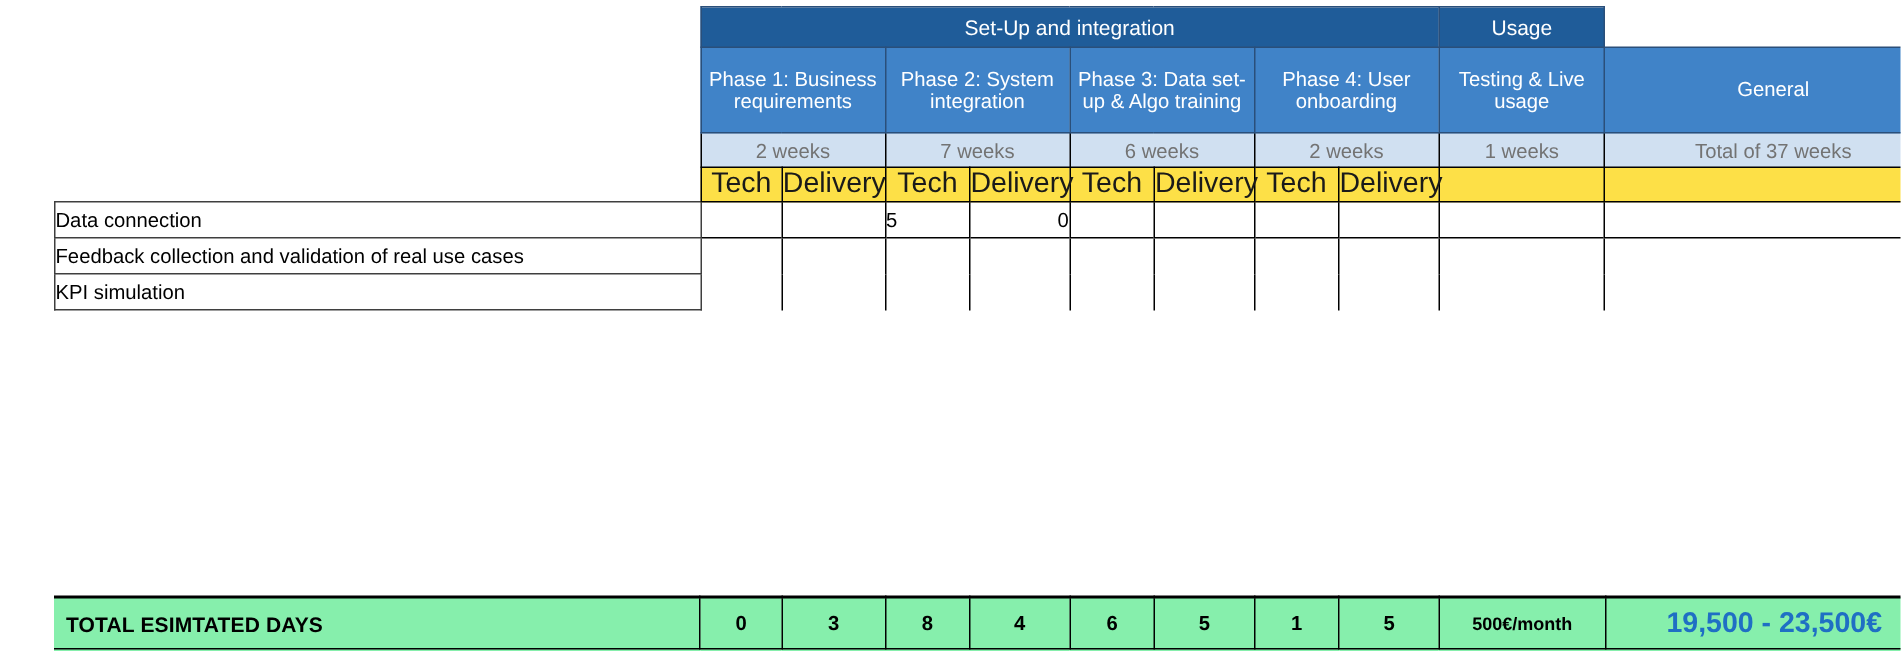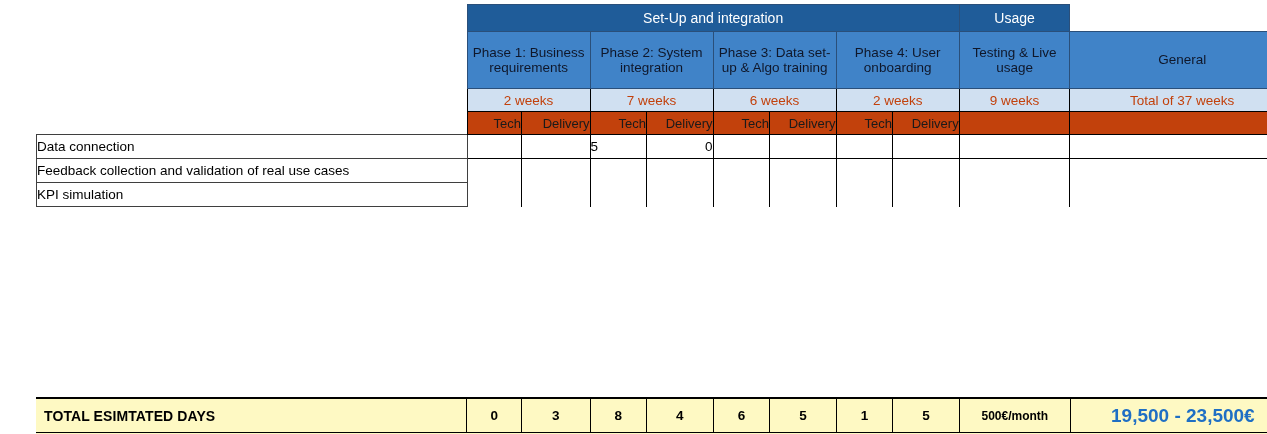--- a/index.html
+++ b/index.html
@@ -49,39 +49,39 @@
   .h-dark {
     background: #1F5C99;
     color: #ffffff;
     font-weight: bold;
     font-size: 14px;
     text-align: center;
     border: 1px solid #2a4f7a;
   }
   .h-mid {
     background: #4083C8;
-    color: #0f172a;
+    color: #ffffff;
     font-size: 13.5px;
     text-align: center;
     border: 1px solid #2a4f7a;
     line-height: 1.12;
     padding: 2px 2px;
   }
   .h-light {
     background: #D0E0F1;
-    color: #c2410c;
+    color: #737373;
     font-size: 13.5px;
     text-align: center;
     border: 1px solid #000000;
   }
   .h-light-sub {
-    background: #c2410c;
+    background: #fde047;
     color: #1a1a1a;
-    font-size: 13px;
-    text-align: right;
+    font-size: 19px;
+    text-align: center;
     border: 1px solid #000000;
   }
   .h-blank {
     background: transparent;
     border: none;
   }
 
   
   .lbl {
     border: 1px solid #3f3f3f;
@@ -120,21 +120,21 @@
   }
   #totals td {
     padding: 0;
     height: 33px;
     font-size: 13.5px;
     font-weight: bold;
     text-align: center;
     vertical-align: middle;
     border-left: 1px solid #000000;
     border-right: 1px solid #000000;
-    background: #fef9c3;
+    background: #86efac;
   }
   #totals td.t-label {
     text-align: left;
     padding-left: 8px;
     font-size: 14px;
     letter-spacing: 0.1px;
     border-left: none;
   }
   #totals td.t-money {
     font-size: 12px;
@@ -183,21 +183,21 @@
       <td class="h-mid" style="height:56px">Testing &amp; Live usage</td>
       <td class="h-mid" style="height:56px">General</td>
     </tr>
 
     <tr>
       <td class="h-blank"></td>
       <td class="h-light" colspan="2" style="height:22px">2 weeks</td>
       <td class="h-light" colspan="2" style="height:22px">7 weeks</td>
       <td class="h-light" colspan="2" style="height:22px">6 weeks</td>
       <td class="h-light" colspan="2" style="height:22px">2 weeks</td>
-      <td class="h-light" style="height:22px">9 weeks</td>
+      <td class="h-light" style="height:22px">1 weeks</td>
       <td class="h-light" style="height:22px">Total of 37 weeks</td>
     </tr>
 
     <tr>
       <td class="h-blank"></td>
       <td class="h-light-sub" style="height:22px">Tech</td>
       <td class="h-light-sub" style="height:22px">Delivery</td>
       <td class="h-light-sub" style="height:22px">Tech</td>
       <td class="h-light-sub" style="height:22px">Delivery</td>
       <td class="h-light-sub" style="height:22px">Tech</td>

